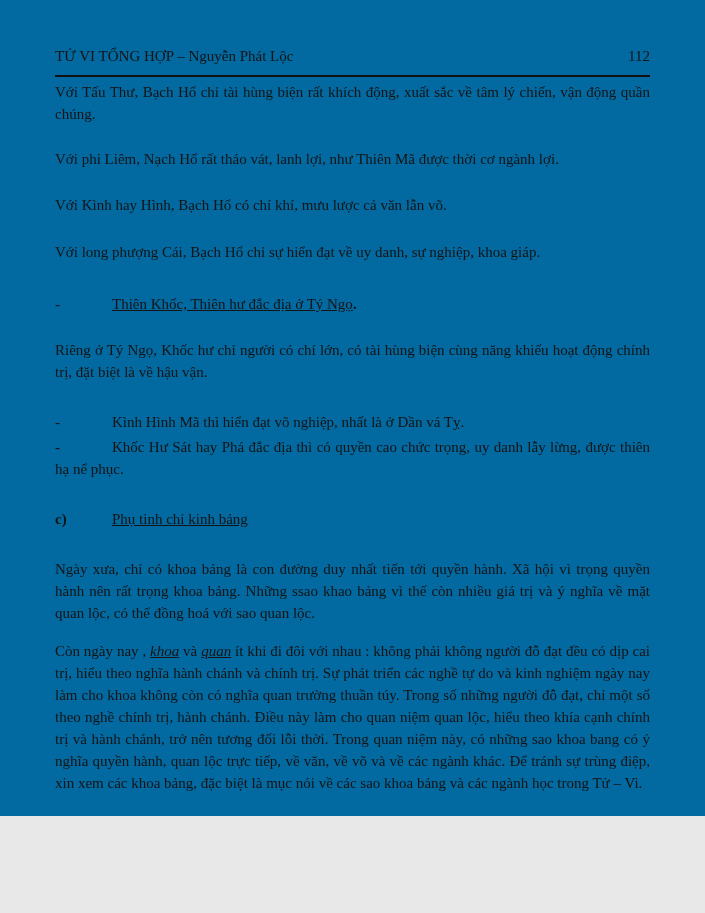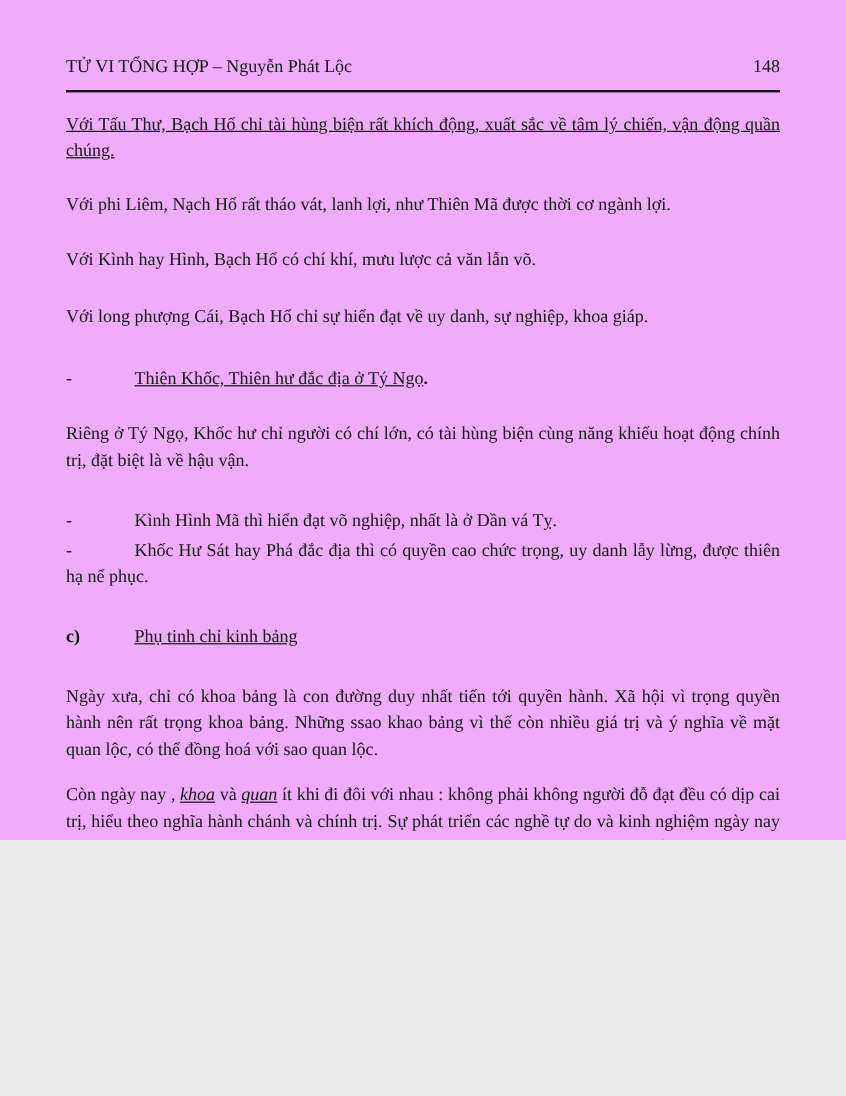--- a/index.html
+++ b/index.html
@@ -3,23 +3,23 @@
 <meta charset="utf-8">
 <style>
   html, body {
     margin: 0;
     padding: 0;
     background: #e8e8e8;
   }
   .page {
     position: relative;
     width: 705px;
-    height: 700px;
+    height: 816px;
     margin: 0 auto;
-    background: #f0abfc;
+    background: #0369a1;
     box-sizing: border-box;
     padding: 45px 55px 0 55px;
     color: #141414;
     font-family: "Liberation Serif", "DejaVu Serif", serif;
     font-size: 15px;
     line-height: 22px;
     overflow: hidden;
   }
   .header-row {
     display: flex;
@@ -29,21 +29,21 @@
   }
   .rule {
     border: 0;
     border-top: 2px solid #111;
     margin: 0 0 4px 0;
   }
   p {
     margin: 0 0 24px 0;
     text-align: justify;
   }
-  p.first { margin-top: 16px; margin-bottom: 23px; text-decoration: underline; }
+  p.first { margin-top: 4px; margin-bottom: 23px; }
   p.p3 { margin-bottom: 25px; }
   p.p4 { margin-bottom: 30px; }
   p.p5 { margin-bottom: 28px; }
   p.p6 { margin-bottom: 30px; }
   p.b1 { margin-bottom: 3px; }
   p.b2 { margin-bottom: 28px; }
   p.h2row { margin-bottom: 28px; }
   p.p7 { margin-bottom: 16px; }
   p.p8 { margin-bottom: 0; }
   .tab {
@@ -60,21 +60,21 @@
     text-decoration: underline;
   }
 </style>
 </head>
 <body>
 
 <div class="page">
 
   <div class="header-row">
     <span>TỬ VI TỔNG HỢP – Nguyễn Phát Lộc</span>
-    <span>148</span>
+    <span>112</span>
   </div>
 
   <hr class="rule">
 
   <p class="first">Với Tấu Thư, Bạch Hổ chỉ tài hùng biện rất khích động, xuất sắc về tâm lý chiến, vận động quần chúng.</p>
 
   <p>Với phi Liêm, Nạch Hổ rất tháo vát, lanh lợi, như Thiên Mã được thời cơ ngành lợi.</p>
 
   <p class="p3">Với Kình hay Hình, Bạch Hổ có chí khí, mưu lược cả văn lẫn võ.</p>
 

